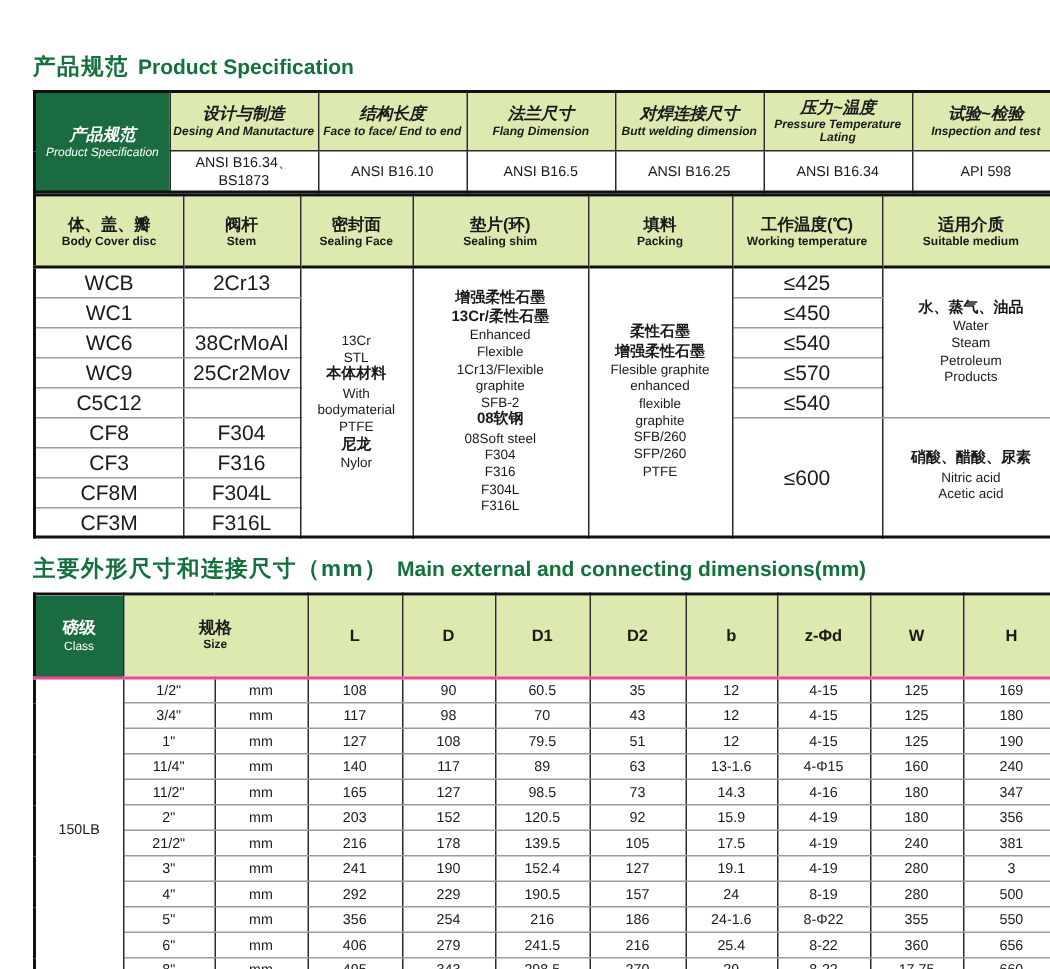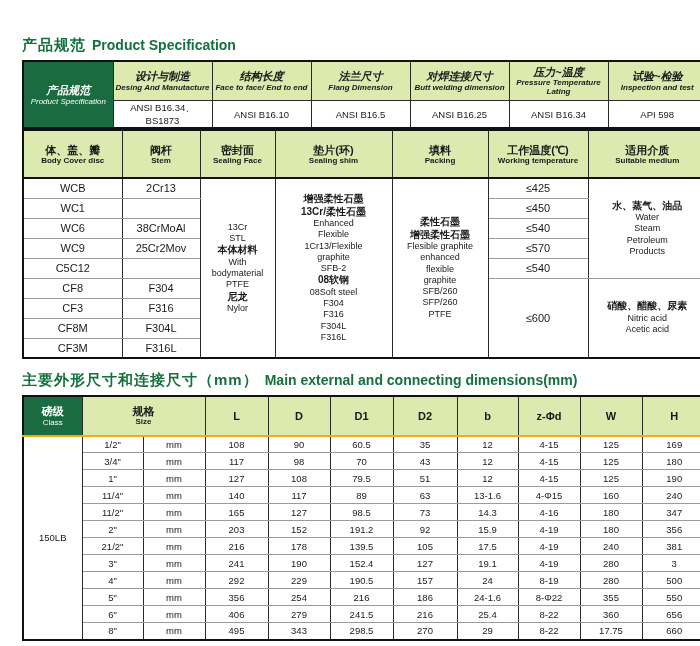--- a/index.html
+++ b/index.html
@@ -44,29 +44,29 @@
   .dark .zh { font-size: 11px; font-weight: bold; line-height: 1.3; }
   .dark .en { font-size: 8px; line-height: 1.15; }
 
   
   .t1 .hdr-row td { height: 40px; font-style: italic; }
   .t1 .val-row td { height: 24px; font-size: 9.5px; }
 
   
   .t2 .hdr-row td { height: 48px; border-bottom: 2px solid #111; }
   .t2 .body-row td {
-    height: 20px; font-size: 11px;
+    height: 20px; font-size: 14px;
     border-left: 1px solid #2a2a2a; border-right: 1px solid #2a2a2a;
     border-top: 1px solid #9b9b9b; border-bottom: 1px solid #9b9b9b;
   }
   .t2 td.merged { line-height: 1.25; font-size: 9px; }
   .t2 td.merged .cjk { font-weight: bold; font-size: 10px; }
 
   
-  .t3 .hdr-row td { height: 40px; border-bottom: 2px solid #eab308; }
+  .t3 .hdr-row td { height: 56px; border-bottom: 2px solid #ec4899; }
   .t3 .hdr-row .sym { font-size: 11px; font-weight: bold; }
   .t3 .body-row td {
     height: 17px; font-size: 9.5px;
     border-left: 1px solid #2a2a2a; border-right: 1px solid #2a2a2a;
     border-top: 1px solid #9b9b9b; border-bottom: 1px solid #9b9b9b;
   }
   .t3 .class-cell { font-size: 10px; }
 </style>
 </head>
 <body>
@@ -360,21 +360,21 @@
           <td>14.3</td>
           <td>4-16</td>
           <td>180</td>
           <td>347</td>
         </tr>
         <tr class="body-row">
           <td>2"</td>
           <td>mm</td>
           <td>203</td>
           <td>152</td>
-          <td>191.2</td>
+          <td>120.5</td>
           <td>92</td>
           <td>15.9</td>
           <td>4-19</td>
           <td>180</td>
           <td>356</td>
         </tr>
         <tr class="body-row">
           <td>21/2"</td>
           <td>mm</td>
           <td>216</td>

